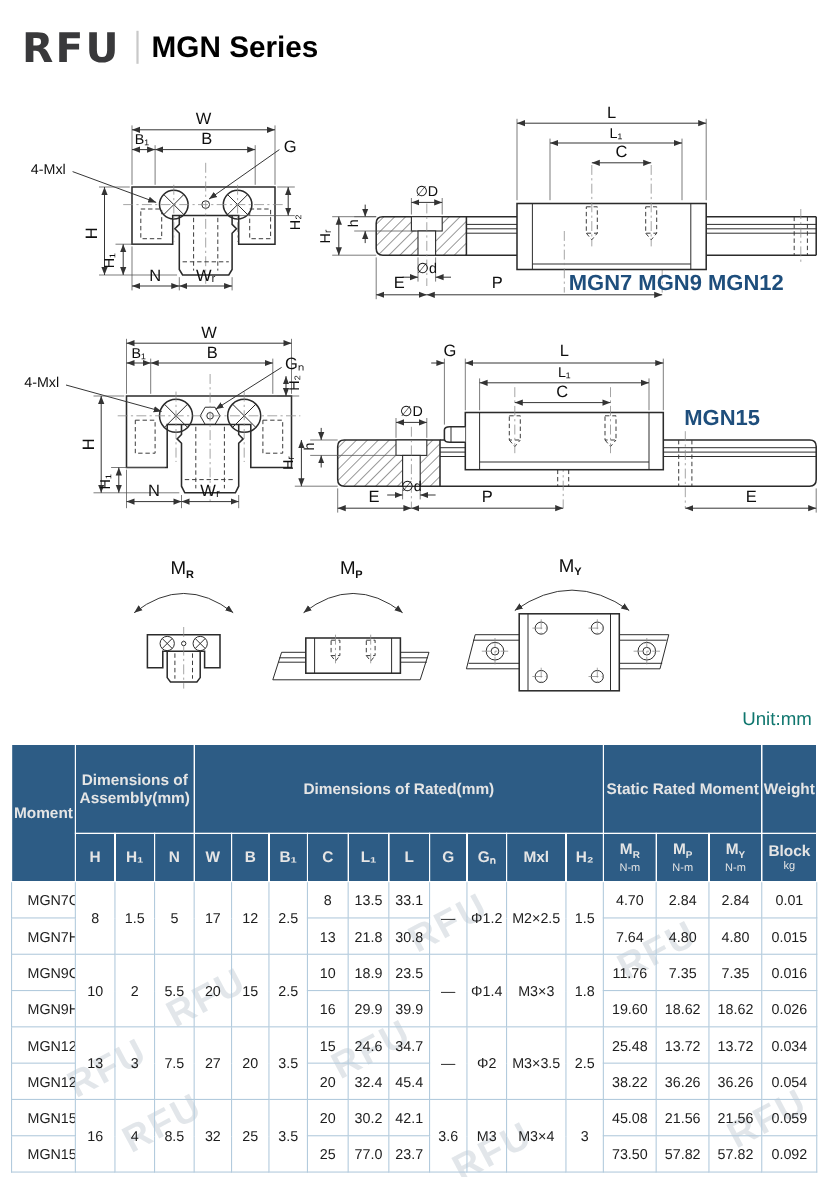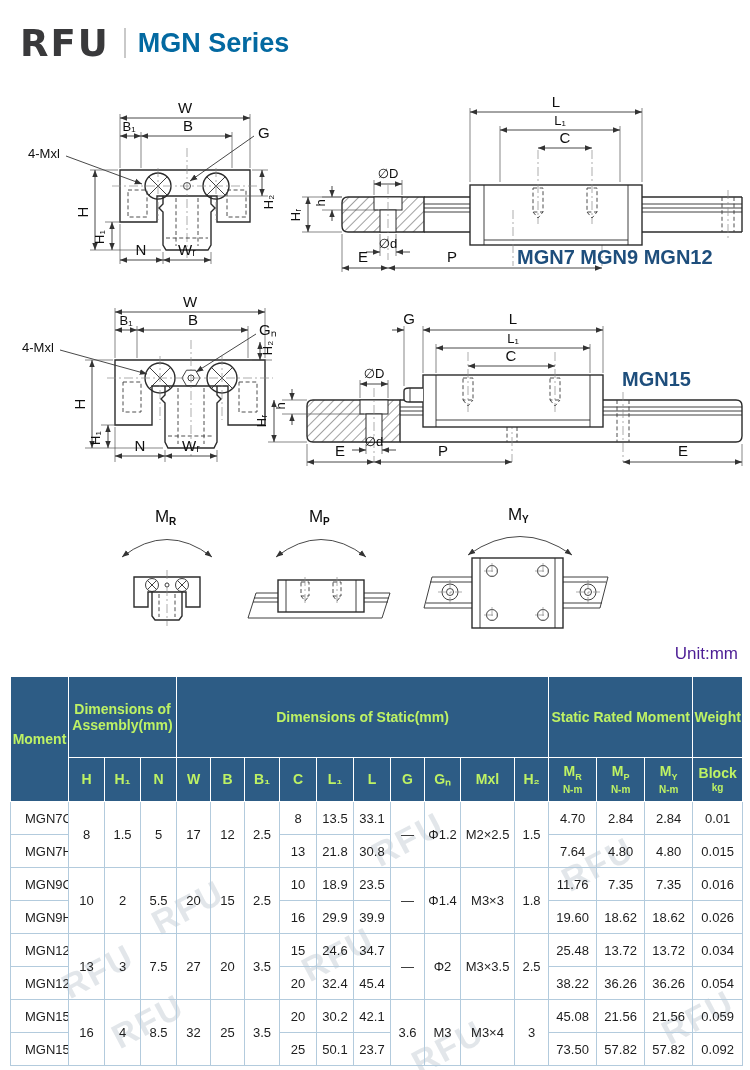--- a/index.html
+++ b/index.html
@@ -2,47 +2,47 @@
 <html><head>
 <meta charset="utf-8">
 <style>
   html,body{margin:0;padding:0;background:#fff;}
   body{width:750px;height:1070px;position:relative;overflow:hidden;
        font-family:"Liberation Sans",sans-serif;color:#222;}
   
   .hdr{position:absolute;top:18px;left:20px;height:50px;display:flex;align-items:center;}
   .logo{font-size:37px;font-weight:700;letter-spacing:2px;color:#39393b;font-family:"DejaVu Sans",sans-serif;}
   .hdr-div{width:2px;height:30px;background:#c9c9c9;margin:0 12px 0 14px;}
-  .series-title{font-size:27px;font-weight:700;color:#0369a1;}
+  .series-title{font-size:27px;font-weight:700;color:#000000;}
   
   #drw{position:absolute;top:90px;left:0;}
   .ol{stroke:#2b2b2b;stroke-width:1.4;fill:none}
   .olf{stroke:#2b2b2b;stroke-width:1.4;fill:#fff}
   .tl{stroke:#2b2b2b;stroke-width:.9;fill:none}
   .hid{stroke:#3a3a3a;stroke-width:.9;fill:none;stroke-dasharray:4 2.6}
   .cl{stroke:#8a8a8a;stroke-width:.7;fill:none;stroke-dasharray:9 3 2 3}
   .dim{stroke:#333;stroke-width:.9;fill:none}
   .ext{stroke:#555;stroke-width:.7}
   .hat{stroke:#2b2b2b;stroke-width:1.4;fill:url(#hatch)}
   .holew{fill:#fff;stroke:#2b2b2b;stroke-width:1}
   text.dl{font:13px "Liberation Sans",sans-serif;fill:#0f0f0f}
   text.big{font:15px "Liberation Sans",sans-serif;fill:#0f0f0f}
   text.msub{font:bold 10px "Liberation Sans",sans-serif;fill:#0f0f0f}
   text.mmain{font:17px "Liberation Sans",sans-serif;fill:#0f0f0f}
   text.blue{font:bold 20px "Liberation Sans",sans-serif;fill:#1e4e7c}
   
-  .unit{position:absolute;top:644px;right:12px;font-size:17px;color:#4c1d95;}
+  .unit{position:absolute;top:644px;right:12px;font-size:17px;color:#0f766e;}
   
   .tblwrap{position:absolute;top:676px;left:10px;width:730px;}
   table{border-collapse:collapse;table-layout:fixed;width:730px;font-size:13px;}
   th,td{border:1px solid #b3cbdd;text-align:center;padding:0;overflow:hidden;}
-  thead th{background:#2d5c85;color:#bef264;font-weight:700;border-color:#fff;border-width:1px;}
+  thead th{background:#2d5c85;color:#e5e5e5;font-weight:700;border-color:#fff;border-width:1px;}
   tr.gh th{height:80px;font-size:14px;}
   tr.ch th{height:43px;font-size:14px;line-height:1.1;}
-  tr.ch th .u2{display:block;font-size:10px;font-weight:700;margin-top:1px;}
+  tr.ch th .u2{display:block;font-size:10px;font-weight:400;margin-top:1px;}
   th sub{font-size:9px;}
   tbody td{height:32px;color:#1d1d1d;background:transparent;}
   td.model{text-align:center;padding-left:14px;}
   .wm{position:absolute;font-size:34px;font-weight:700;color:#a9b6c0;opacity:.33;
       transform:rotate(-28deg);pointer-events:none;letter-spacing:2px;}
 </style>
 </head>
 <body>
 
 <div class="hdr">
@@ -404,21 +404,21 @@
         <col style="width:34px">
         <col style="width:48px">
         <col style="width:48px">
     <col style="width:48px">
         <col style="width:50px">
   </colgroup>
   <thead>
     <tr class="gh">
       <th rowspan="2">Moment</th>
       <th colspan="3">Dimensions of Assembly(mm)</th>
-      <th colspan="10">Dimensions of Static(mm)</th>
+      <th colspan="10">Dimensions of Rated(mm)</th>
       <th colspan="3">Static Rated Moment</th>
       <th>Weight</th>
     </tr>
     <tr class="ch">
       <th>H</th>
       <th>H₁</th>
       <th>N</th>
       <th>W</th>
       <th>B</th>
       <th>B₁</th>
@@ -546,21 +546,21 @@
       <td rowspan="2">M3×4</td>
       <td rowspan="2">3</td>
       <td>45.08</td>
       <td>21.56</td>
       <td>21.56</td>
       <td>0.059</td>
     </tr>
     <tr>
       <td class="model">MGN15H</td>
       <td>25</td>
-      <td>50.1</td>
+      <td>77.0</td>
       <td>23.7</td>
       <td>73.50</td>
       <td>57.82</td>
       <td>57.82</td>
       <td>0.092</td>
     </tr>
   </tbody>
 </table>
 </div>
 

